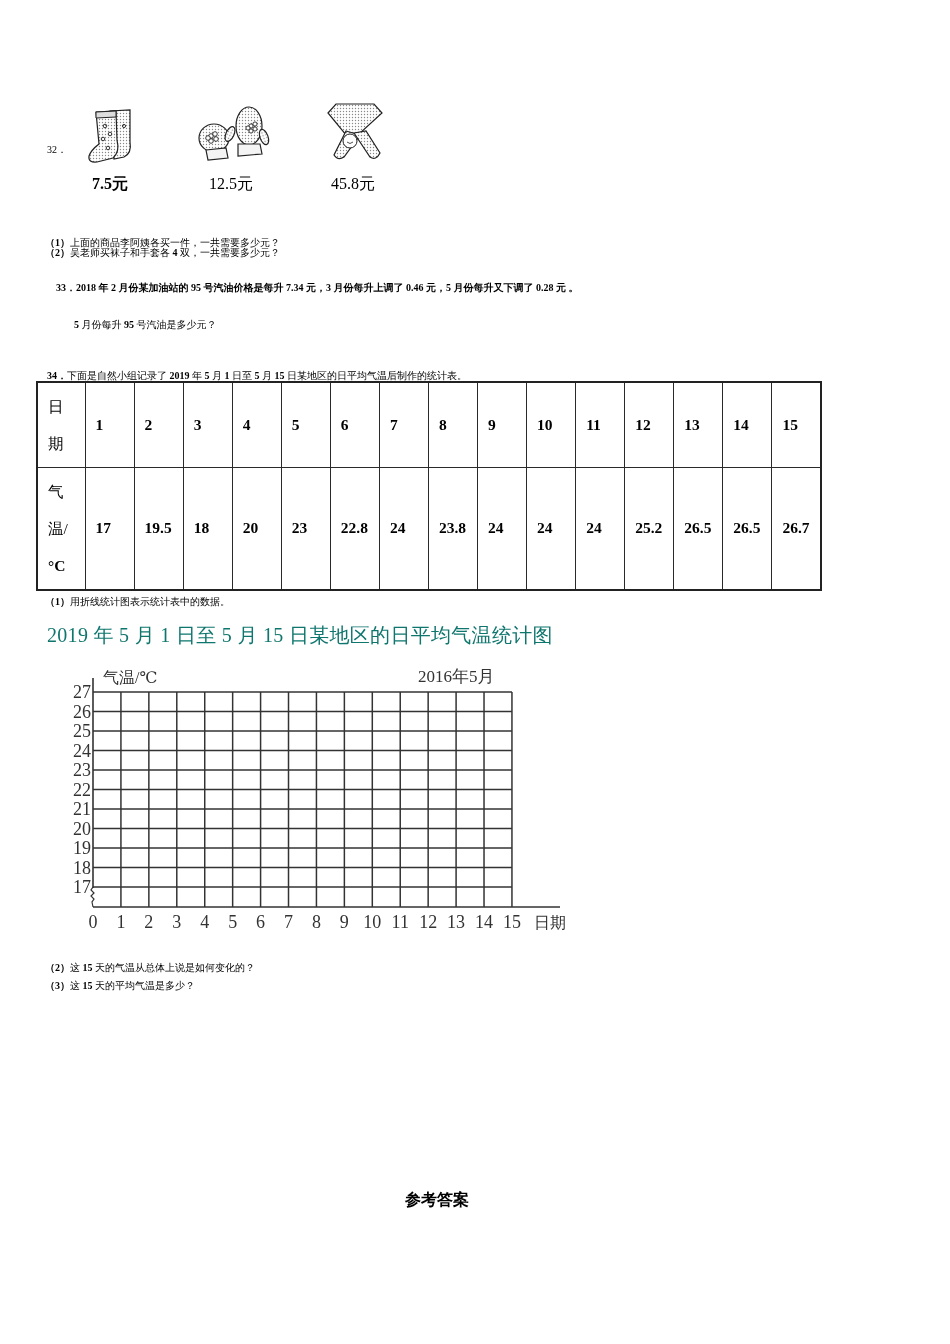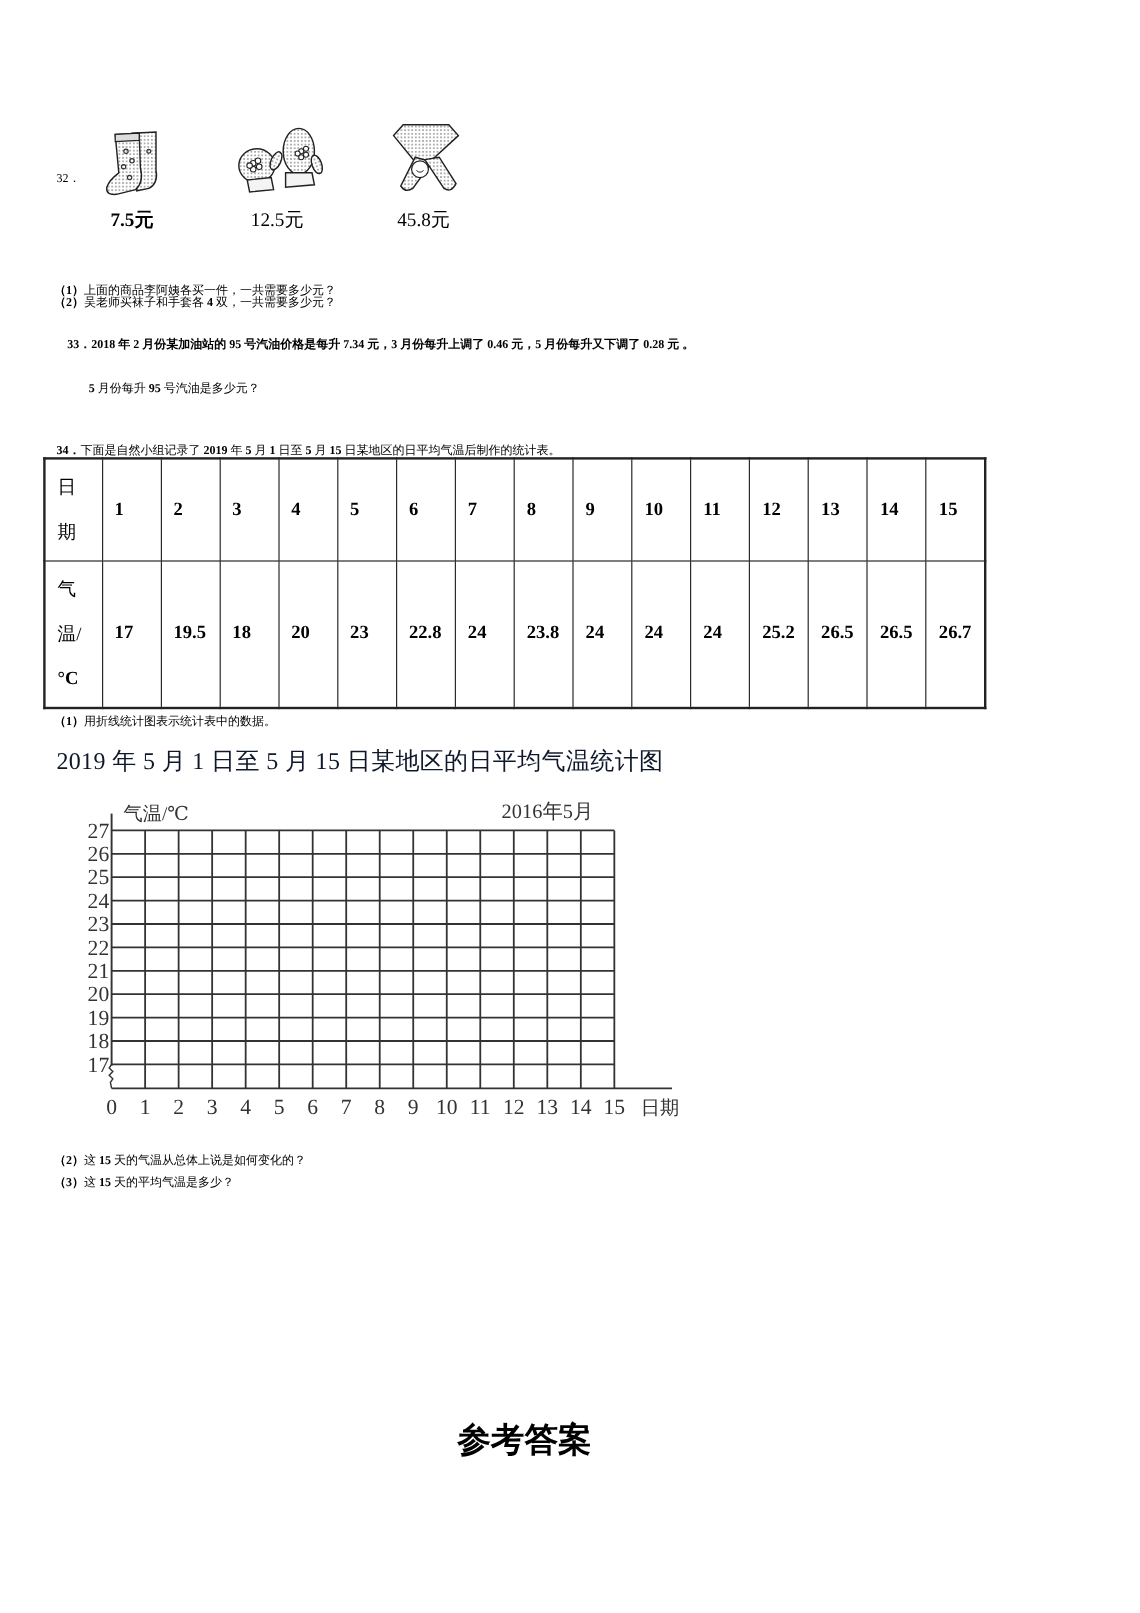--- a/index.html
+++ b/index.html
@@ -23,27 +23,27 @@
       border: 1.5px solid #2a2a2a; padding: 0 0 0 10px;
       font-size: 15.5px; vertical-align: middle; text-align: left;
     }
     .stat-table td.num { font-weight: bold; }
     .stat-table tr.r1 { height: 85px; }
     .stat-table tr.r2 { height: 123px; }
     .stat-table td.hdr div { line-height: 37px; }
     .stat-table col.c0 { width: 48px; }
 
     .chart-title {
-      font-size: 20px; line-height: 26px; color: #0f172a; white-space: nowrap;
+      font-size: 20px; line-height: 26px; color: #0f766e; white-space: nowrap;
       font-family: "Liberation Serif", "DejaVu Serif", serif; letter-spacing: 0.3px;
     }
     .answers {
       left: 0; width: 874px; text-align: center;
       font-family: "Liberation Sans", "DejaVu Sans", sans-serif;
-      font-size: 28px; font-weight: bold; line-height: 26px;
+      font-size: 16px; font-weight: bold; line-height: 26px;
     }
     svg text { font-family: "Liberation Serif", "DejaVu Serif", serif; fill: #333; }
   </style>
 </head>
 <body>
 
 <div class="abs line" style="left:47px;top:140px;">32．</div>
 
 <svg class="abs" style="left:86px;top:106px;" width="52" height="60" viewBox="0 0 52 60">
   <defs>

